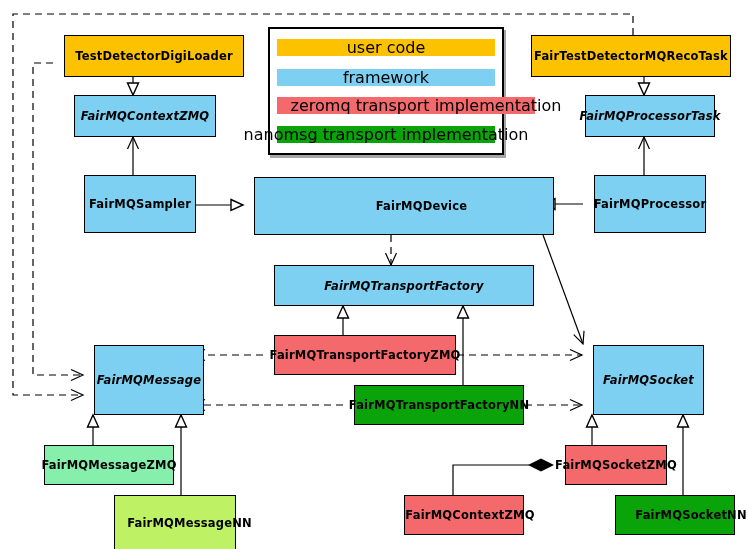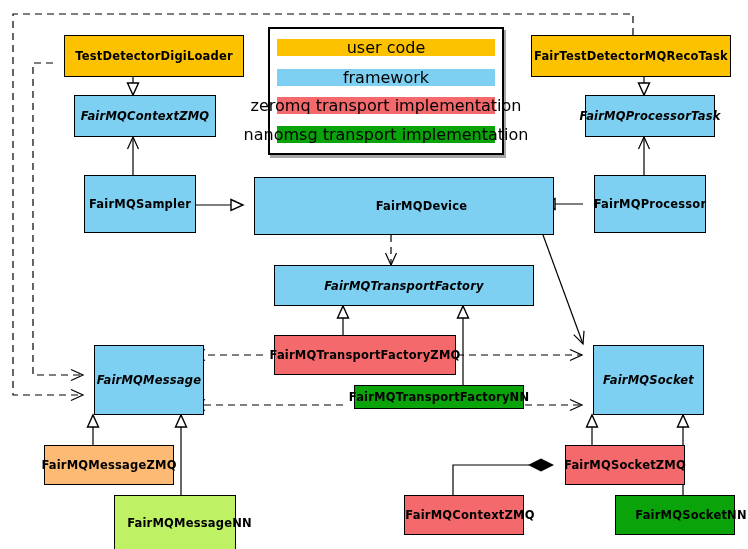--- a/index.html
+++ b/index.html
@@ -70,32 +70,32 @@
   <div id="nodes">
       <div class="node" style="left: 53px; top: 35px; width: 180px; height: 42px; background: rgb(252, 194, 0);">TestDetectorDigiLoader</div>
       <div class="node" style="left: 520px; top: 35px; width: 200px; height: 42px; background: rgb(252, 194, 0);">FairTestDetectorMQRecoTask</div>
       <div class="node abstract" style="left: 63px; top: 95px; width: 142px; height: 42px; background: rgb(125, 208, 242);">FairMQContextZMQ</div>
       <div class="node abstract" style="left: 574px; top: 95px; width: 130px; height: 42px; background: rgb(125, 208, 242);">FairMQProcessorTask</div>
       <div class="node" style="left: 73px; top: 175px; width: 112px; height: 58px; background: rgb(125, 208, 242);">FairMQSampler</div>
       <div class="node" style="left: 243px; top: 177px; width: 300px; height: 58px; background: rgb(125, 208, 242); padding-left: 35px;">FairMQDevice</div>
       <div class="node" style="left: 583px; top: 175px; width: 112px; height: 58px; background: rgb(125, 208, 242);">FairMQProcessor</div>
       <div class="node abstract" style="left: 263px; top: 265px; width: 260px; height: 41px; background: rgb(125, 208, 242);">FairMQTransportFactory</div>
       <div class="node" style="left: 263px; top: 335px; width: 182px; height: 40px; background: rgb(244, 105, 107);">FairMQTransportFactoryZMQ</div>
-      <div class="node" style="left: 343px; top: 385px; width: 170px; height: 24px; background: rgb(10, 163, 10);">FairMQTransportFactoryNN</div>
+      <div class="node" style="left: 343px; top: 385px; width: 170px; height: 40px; background: rgb(10, 163, 10);">FairMQTransportFactoryNN</div>
       <div class="node abstract" style="left: 83px; top: 345px; width: 110px; height: 70px; background: rgb(125, 208, 242);">FairMQMessage</div>
       <div class="node abstract" style="left: 582px; top: 345px; width: 111px; height: 70px; background: rgb(125, 208, 242);">FairMQSocket</div>
-      <div class="node" style="left: 33px; top: 445px; width: 130px; height: 40px; background: #fdba74;">FairMQMessageZMQ</div>
+      <div class="node" style="left: 33px; top: 445px; width: 130px; height: 40px; background: #86efac;">FairMQMessageZMQ</div>
       <div class="node" style="left: 103px; top: 495px; width: 122px; height: 56px; background: #bef264; padding-left: 29px;">FairMQMessageNN</div>
-      <div class="node" style="left: 554px; top: 445px; width: 120px; height: 40px; background: rgb(244, 105, 107);">FairMQSocketZMQ</div>
+      <div class="node" style="left: 554px; top: 445px; width: 102px; height: 40px; background: rgb(244, 105, 107);">FairMQSocketZMQ</div>
       <div class="node" style="left: 604px; top: 495px; width: 120px; height: 40px; background: rgb(10, 163, 10); padding-left: 32px;">FairMQSocketNN</div>
       <div class="node" style="left: 393px; top: 495px; width: 120px; height: 40px; background: rgb(244, 105, 107); padding-left: 12px;">FairMQContextZMQ</div>
     </div>
 
   <div class="legend" style="left:268px; top:27px; width:236px; height:128px;">
     <div id="legend-items">
         <div class="legend-item" style="top: 10px; background: rgb(252, 194, 0);">user code</div>
         <div class="legend-item" style="top: 40px; background: rgb(125, 208, 242);">framework</div>
-        <div class="legend-item" style="top: 68px; background: rgb(244, 105, 107);">zeromq transport implementation</div>
+        <div class="legend-item" style="top: 68px; background: rgb(244, 105, 107); padding-left: 40px;">zeromq transport implementation</div>
         <div class="legend-item" style="top: 97px; background: rgb(10, 163, 10);">nanomsg transport implementation</div>
       </div>
   </div>
 
 </div>
 
 </body></html>

